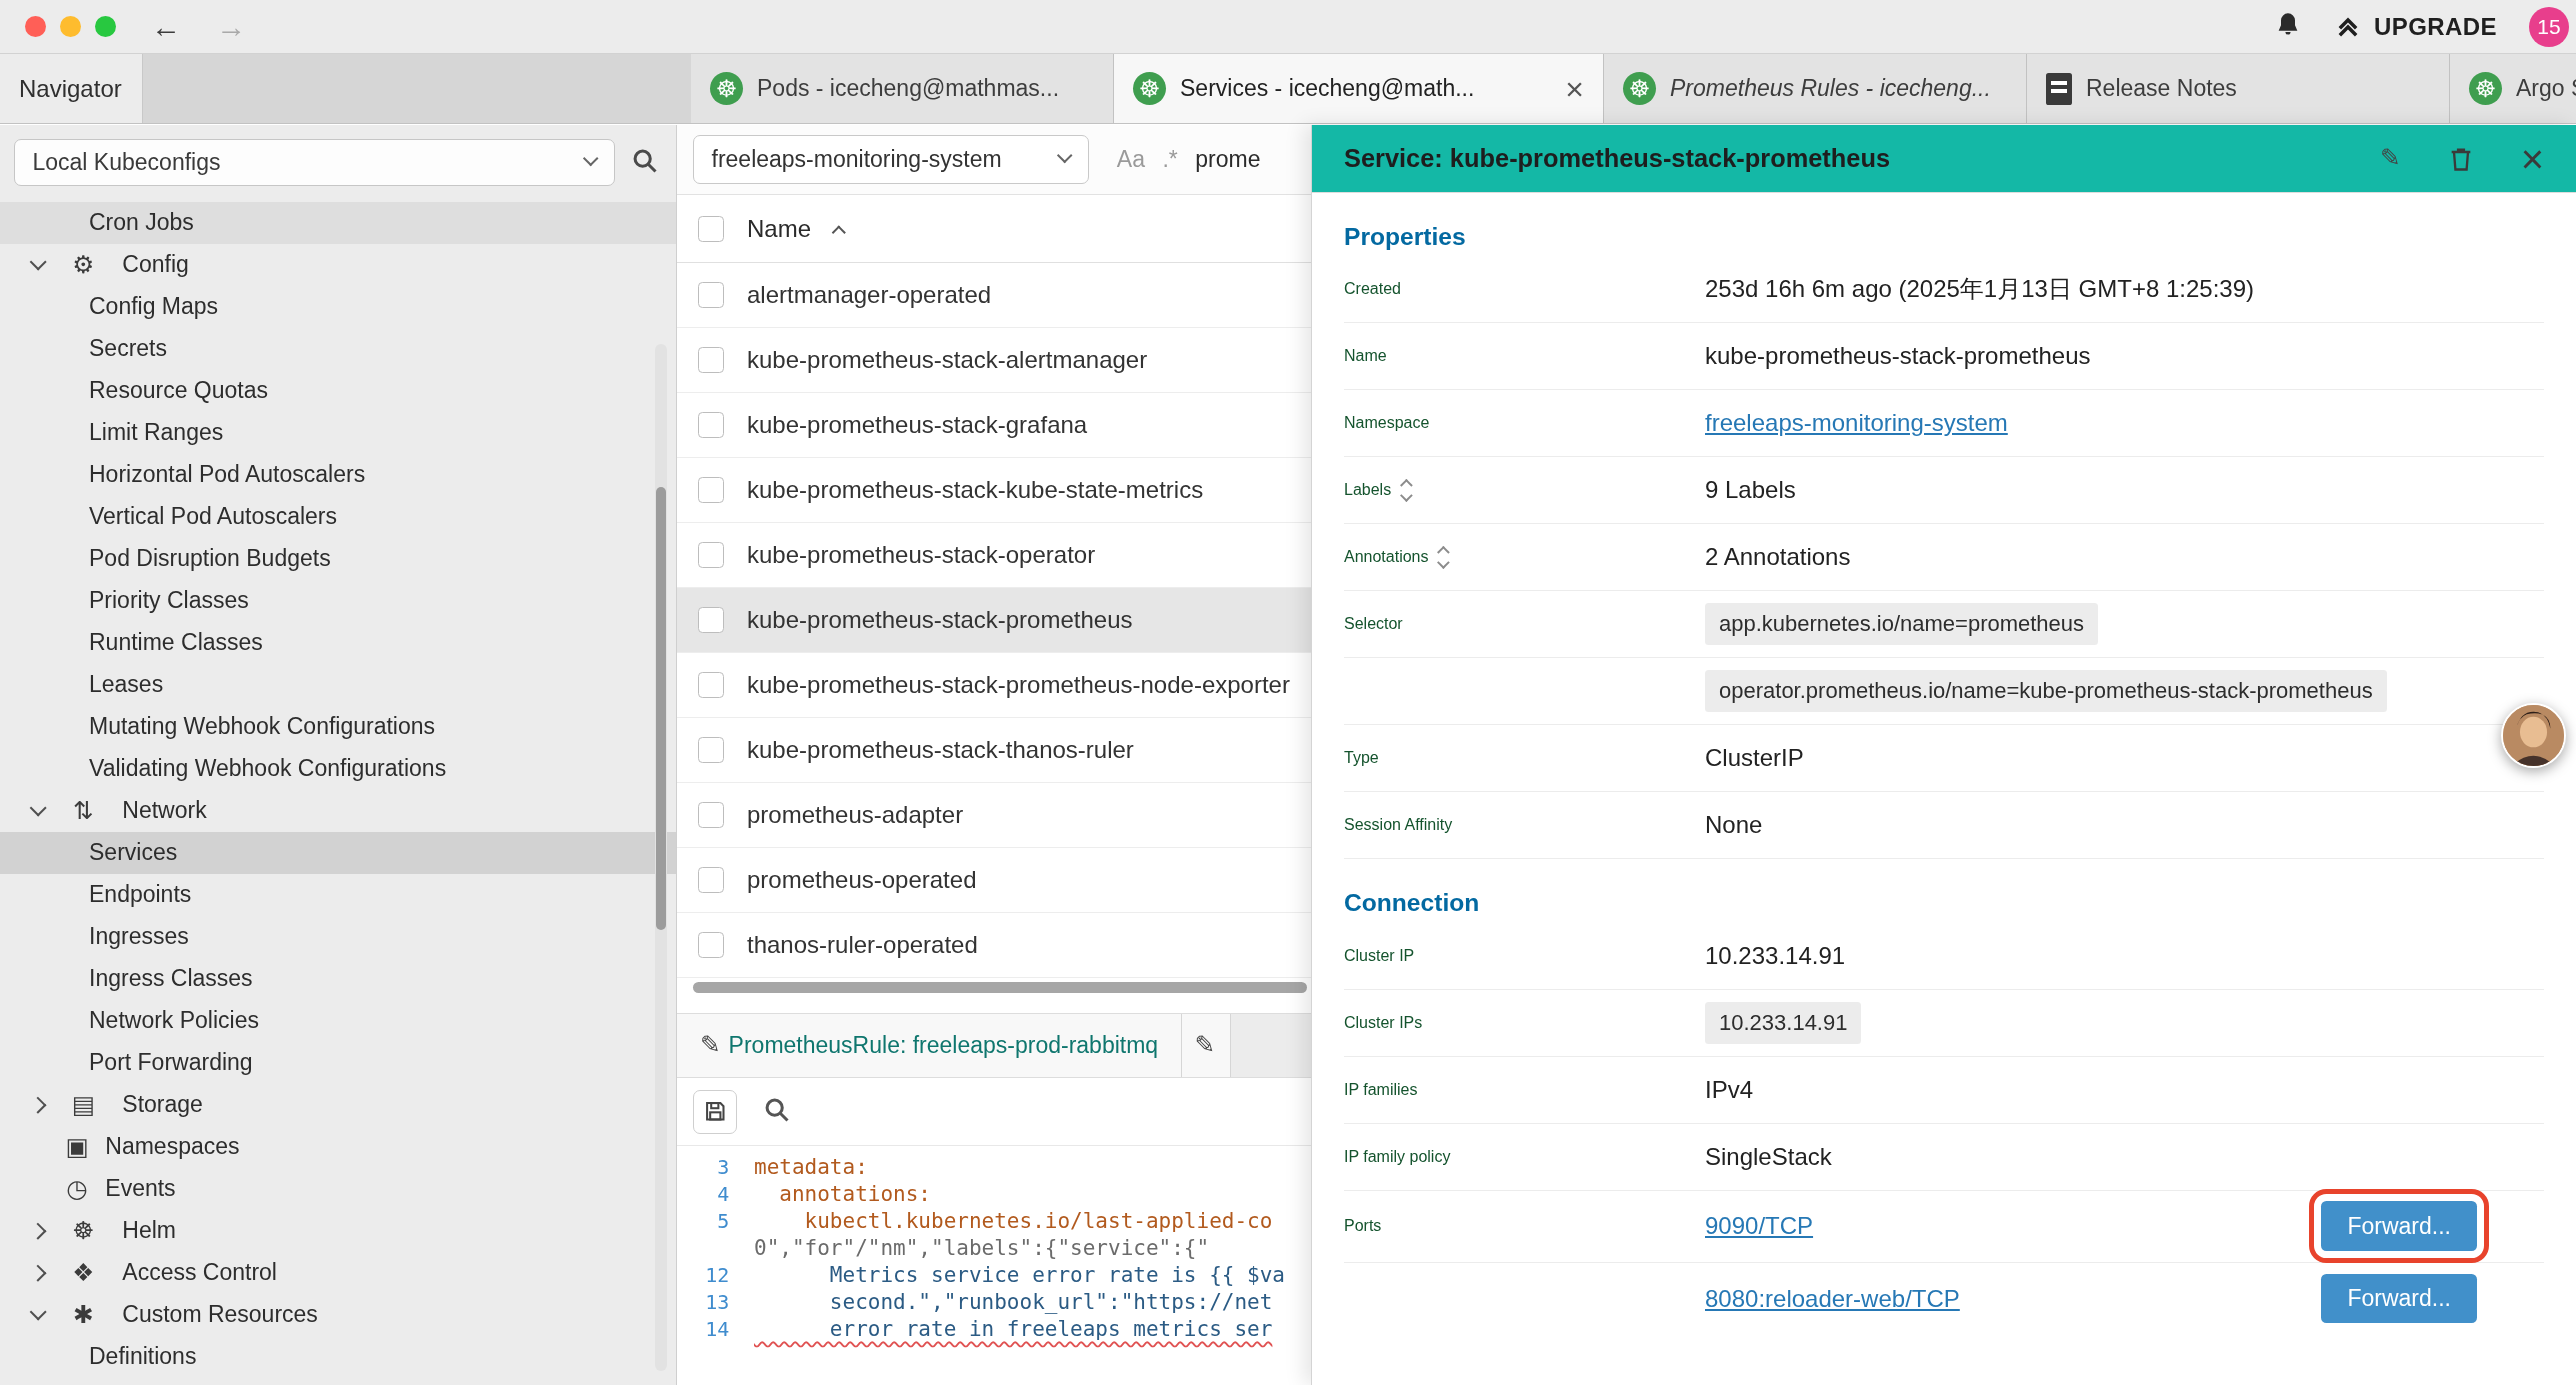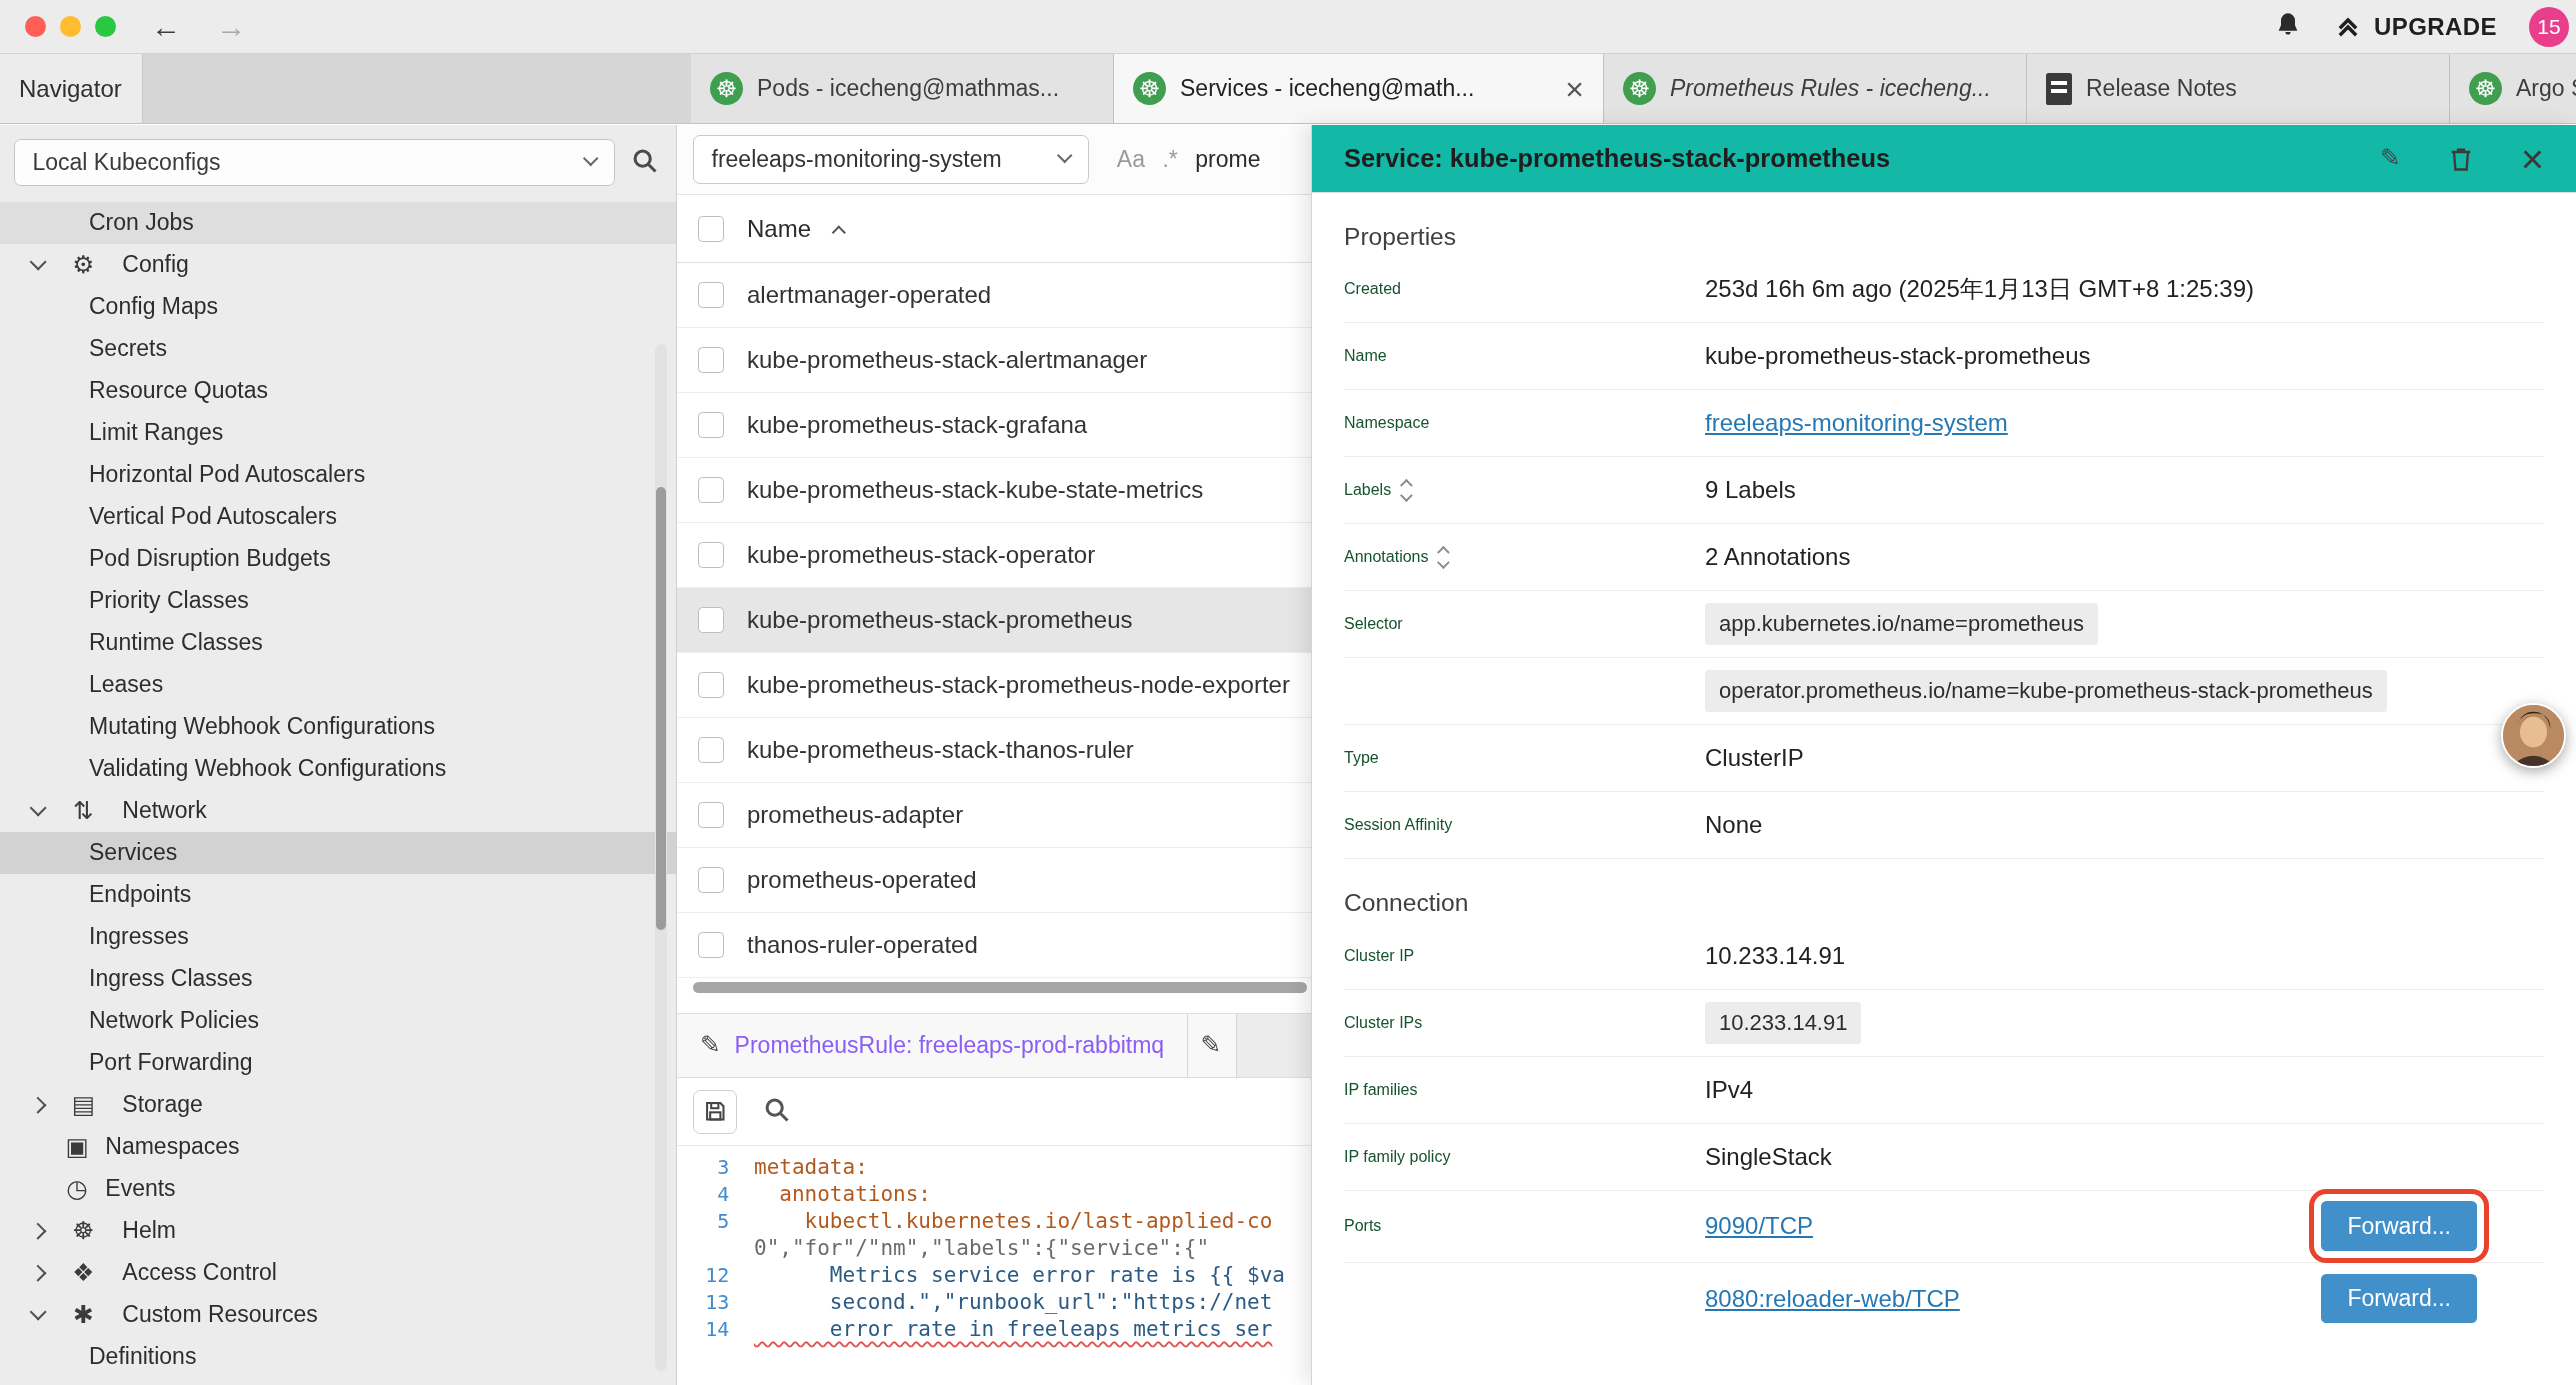--- a/index.html
+++ b/index.html
@@ -79,21 +79,21 @@
   .s-query{color:#2b2b2b}
   .thead{height:68px;display:flex;align-items:center;gap:23px;padding-left:21px;border-bottom:0.9px solid #e0e0e0}
   .th-name{font-size:24px;color:#2b2b2b;font-weight:500}
   .thead .caret{width:9.6px;height:9.6px;border-width:2.2px;border-color:#555}
   .checkbox{width:26px;height:26px;border:1.8px solid #bdbdbd;border-radius:4.4px;background:#fff;flex:0 0 auto}
   .svc-row{height:65px;display:flex;align-items:center;gap:23px;padding-left:21px;border-bottom:0.9px solid #ededed;font-size:24px;color:#333;white-space:nowrap}
   .svc-row.selected{background:#e6e6e6}
   .hscroll{height:19px;position:relative}
   .h-thumb{position:absolute;left:16px;top:3.5px;width:614px;height:11.4px;border-radius:6.1px;background:#a6a6a6}
   .editor-tabs{height:65px;background:#ececec;border-top:0.9px solid #ddd;border-bottom:0.9px solid #ddd;display:flex;margin-top:16px}
-  .etab{display:flex;align-items:center;gap:14px;padding:0 23px;background:#f8f8f8;border-right:0.9px solid #d6d6d6;font-size:23px;color:#8b5cf6;white-space:nowrap}
+  .etab{display:flex;align-items:center;gap:8px;padding:0 23px;background:#f8f8f8;border-right:0.9px solid #d6d6d6;font-size:23px;color:#0f766e;white-space:nowrap}
   .etab.partial{width:49px;overflow:hidden;padding:0 12.3px;flex:0 0 auto}
   .pencil::before{content:"✎";font-size:24.6px;color:#444;line-height:1}
   .editor-toolbar{height:68px;background:#fff;border-bottom:0.9px solid #e8e8e8;display:flex;align-items:center;gap:26px;padding-left:16px}
   .save-btn{width:44px;height:44px;border:0.9px solid #cfcfcf;border-radius:7px;display:flex;align-items:center;justify-content:center}
   .save-btn svg{width:24.6px;height:24.6px;stroke:#444;fill:none;stroke-width:2}
   .mag.dark svg{stroke:#555}
   .code{padding-top:7px;font-family:"DejaVu Sans Mono",monospace;font-size:21px}
   .code-line{display:flex;height:27px;align-items:center}
   .ln{width:77px;text-align:right;padding-right:24.6px;color:#3f8cce;flex:0 0 auto;font-size:20px;font-family:"DejaVu Sans Mono",monospace}
   .ct{white-space:pre}
@@ -103,21 +103,21 @@
   .err{text-decoration:underline wavy #e05252 1.8px;text-underline-offset:5.3px}
 
   
   .drawer{position:absolute;left:1311px;top:0;right:0;bottom:0;background:#fff;border-left:0.9px solid #d4d4d4;box-shadow:-7px 0 19px rgba(0,0,0,.10);z-index:5;overflow:hidden}
   .drawer-head{height:68px;background:#14b8a6;border-bottom:0.9px solid #ddd;display:flex;align-items:center;padding:0 32px;gap:46px}
   .d-title{flex:1;font-size:25.4px;font-weight:600;color:#1e1e1e;white-space:nowrap;overflow:hidden}
   .d-ic{display:inline-flex;align-items:center;justify-content:center}
   .d-ic svg{width:28px;height:28px;stroke:#3a3a3a;fill:none;stroke-width:2}
   .close-x::before{content:"×";font-size:40px;line-height:.8;color:#3a3a3a}
   .drawer-body{padding:0 32px}
-  .section-h{font-size:24.6px;font-weight:400;color:#404040;margin:30px 0 5.3px}
+  .section-h{font-size:24.6px;font-weight:700;color:#0369a1;margin:30px 0 5.3px}
   .drow{min-height:67px;display:flex;align-items:center;border-bottom:0.9px solid #ececec}
   .dlabel{width:361px;flex:0 0 auto;font-size:16px;color:#14532d;display:flex;align-items:center;gap:10.5px}
   .dvalue{flex:1;font-size:24px;color:#222;display:flex;align-items:center;gap:12.3px;min-width:0}
   .link{color:#2678b5;text-decoration:underline;cursor:pointer}
   .chip{background:#ececec;border-radius:3.5px;padding:8px 14px;font-size:22px;color:#2d2d2d;white-space:nowrap;overflow:hidden;text-overflow:ellipsis;max-width:100%}
   .updown{display:inline-flex;flex-direction:column;gap:3.5px}
   .updown i{width:8.8px;height:8.8px;border-right:2.2px solid #8c8c8c;border-bottom:2.2px solid #8c8c8c;display:block}
   .updown i.cu{transform:rotate(-135deg)}
   .updown i.cd{transform:rotate(45deg);margin-top:-2.6px}
   .port-row{height:72px}

